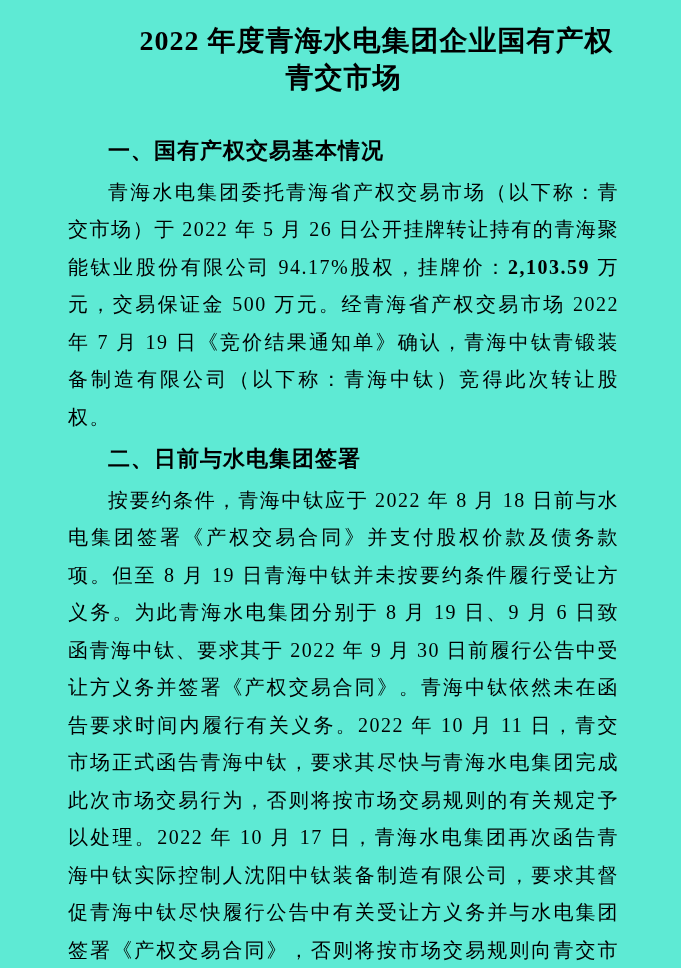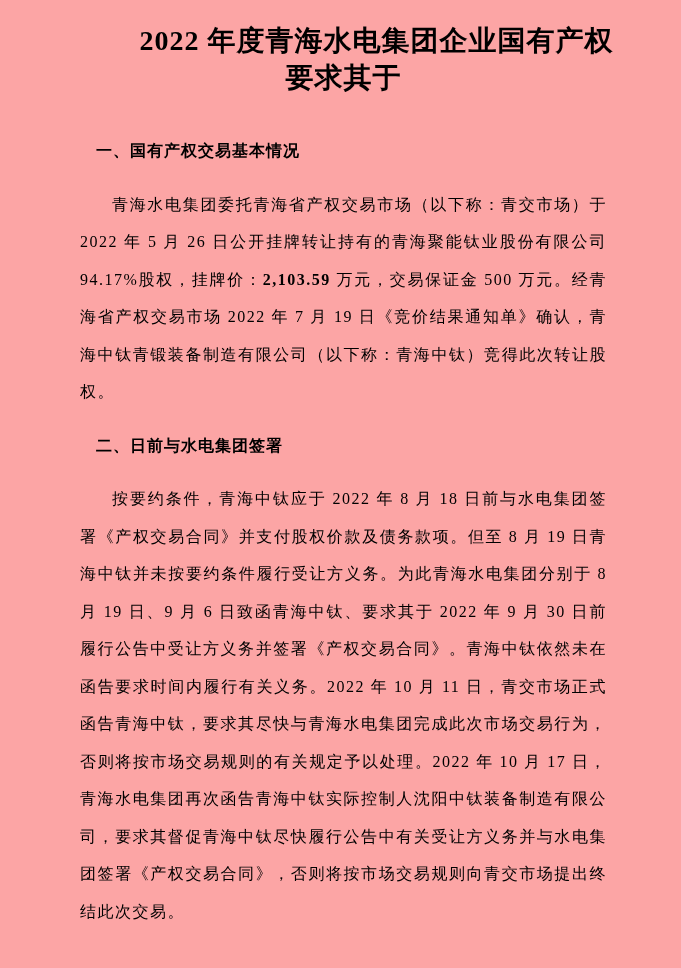--- a/index.html
+++ b/index.html
@@ -12,68 +12,68 @@
     height: 968px;
     overflow: hidden;
     color: #000000;
     font-family: "Liberation Serif", "DejaVu Serif", serif;
   }
   .page {
     box-sizing: border-box;
     width: 681px;
     height: 968px;
     padding: 22px 58px 40px 64px;
-    background: #fca5a5;
+    background: #5eead4;
   }
   .doc-title {
     margin: 0 0 36px 0;
     font-size: 28px;
     line-height: 37px;
     font-weight: bold;
     text-align: center;
     letter-spacing: 1px;
   }
   .doc-title .title-line1 {
     display: block;
     margin-left: 66px; 
   }
   .doc-title .title-line2 {
     display: block;
   }
   .section-heading {
     margin: 0;
     font-family: "Liberation Sans", "DejaVu Sans", sans-serif;
-    font-size: 16px;
+    font-size: 22px;
     line-height: 37.5px;
     font-weight: bold;
     text-indent: 2em;
     letter-spacing: 1px;
   }
   .body-para {
-    margin: 16px;
-    font-size: 16px;
+    margin: 4px;
+    font-size: 20px;
     line-height: 37.5px;
     text-align: justify;
     text-justify: inter-ideograph;
     text-indent: 2em;
     letter-spacing: 1.5px;
     word-break: break-all;
   }
   .body-para .bold-number {
     font-weight: bold;
   }
 </style>
 </head>
 <body>
 
 <div class="page">
 
   <h1 class="doc-title">
     <span class="title-line1">2022 年度青海水电集团企业国有产权</span>
-    <span class="title-line2">要求其于</span>
+    <span class="title-line2">青交市场</span>
   </h1>
 
   <h2 class="section-heading">一、国有产权交易基本情况</h2>
 
   <p class="body-para"><span>青海水电集团委托青海省产权交易市场（以下称：青交市场）于 2022 年 5 月 26 日公开挂牌转让持有的青海聚能钛业股份有限公司 94.17%股权，挂牌价：</span><span class="bold-number">2,103.59</span><span> 万元，交易保证金 500 万元。经青海省产权交易市场 2022 年 7 月 19 日《竞价结果通知单》确认，青海中钛青锻装备制造有限公司（以下称：青海中钛）竞得此次转让股权。</span></p>
 
   <h2 class="section-heading">二、日前与水电集团签署</h2>
 
   <p class="body-para">按要约条件，青海中钛应于 2022 年 8 月 18 日前与水电集团签署《产权交易合同》并支付股权价款及债务款项。但至 8 月 19 日青海中钛并未按要约条件履行受让方义务。为此青海水电集团分别于 8 月 19 日、9 月 6 日致函青海中钛、要求其于 2022 年 9 月 30 日前履行公告中受让方义务并签署《产权交易合同》。青海中钛依然未在函告要求时间内履行有关义务。2022 年 10 月 11 日，青交市场正式函告青海中钛，要求其尽快与青海水电集团完成此次市场交易行为，否则将按市场交易规则的有关规定予以处理。2022 年 10 月 17 日，青海水电集团再次函告青海中钛实际控制人沈阳中钛装备制造有限公司，要求其督促青海中钛尽快履行公告中有关受让方义务并与水电集团签署《产权交易合同》，否则将按市场交易规则向青交市场提出终结此次交易。</p>
 

